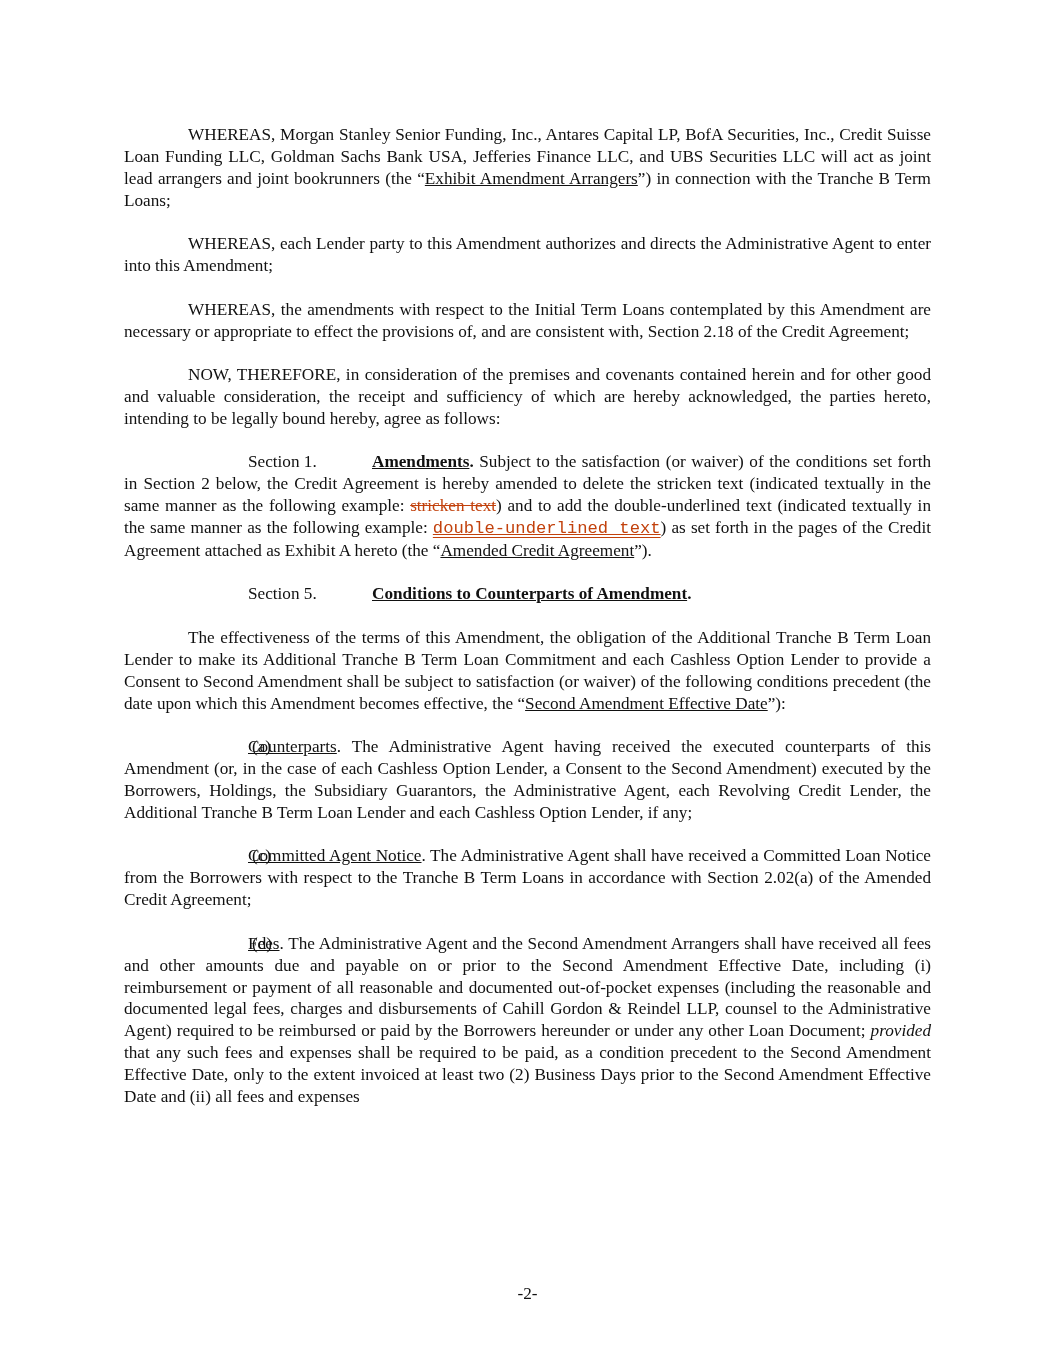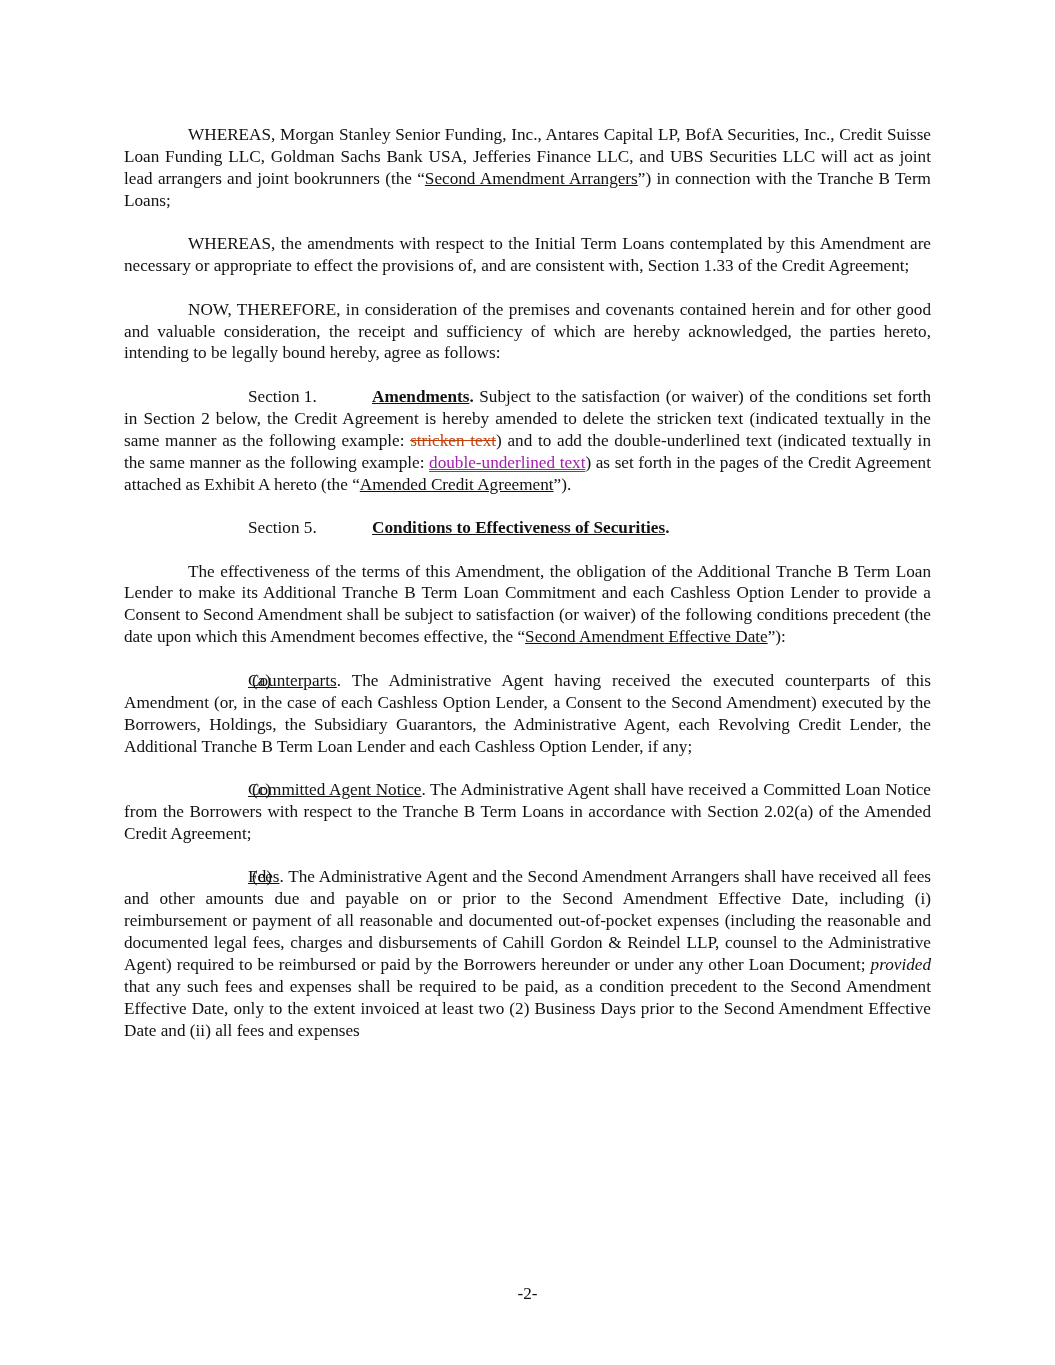--- a/index.html
+++ b/index.html
@@ -5,46 +5,47 @@
   html, body { margin: 0; padding: 0; background: #ffffff; }
   body {
     width: 1055px; height: 1365px; position: relative; overflow: hidden;
     font-family: "Liberation Serif", "DejaVu Serif", serif;
     color: #111; font-size: 17.2px; line-height: 21.9px;
   }
   .page { position: absolute; left: 124px; top: 124px; width: 807px; }
   p { margin: 0 0 21.6px 0; text-align: justify; }
   .indent { text-indent: 64px; }
   .u { text-decoration: underline; }
-  .dbl { text-decoration: underline double; color: #a21caf; }
+  .dbl { text-decoration: underline double; color: #c2410c; font-family: Liberation Mono, monospace; }
   .strike { text-decoration: line-through; color: #c2410c; }
   .section-head { padding-left: 124px; }
   .sec-num { font-weight: normal; display: inline-block; width: 124px; }
   .sec-title { font-weight: bold; text-decoration: underline; }
   .sec-dot { font-weight: bold; }
   .item-lbl { display: inline-block; width: 60px; }
   .item { text-indent: 64px; }
   i { }
   .footer { position: absolute; top: 1283px; left: 0; width: 1055px; text-align: center; }
 </style>
 </head>
 <body>
 
 <div class="page">
 
-  <p class="indent"><span>WHEREAS, Morgan Stanley Senior Funding, Inc., Antares Capital LP, BofA Securities, Inc., Credit Suisse Loan Funding LLC, Goldman Sachs Bank USA, Jefferies Finance LLC, and UBS Securities LLC will act as joint lead arrangers and joint bookrunners (the “</span><span class="u">Second Amendment Arrangers</span><span>”) in connection with the Tranche B Term Loans;</span></p>
+  <p class="indent"><span>WHEREAS, Morgan Stanley Senior Funding, Inc., Antares Capital LP, BofA Securities, Inc., Credit Suisse Loan Funding LLC, Goldman Sachs Bank USA, Jefferies Finance LLC, and UBS Securities LLC will act as joint lead arrangers and joint bookrunners (the “</span><span class="u">Exhibit Amendment Arrangers</span><span>”) in connection with the Tranche B Term Loans;</span></p>
 
+  <p class="indent">WHEREAS, each Lender party to this Amendment authorizes and directs the Administrative Agent to enter into this Amendment;</p>
 
-  <p class="indent">WHEREAS, the amendments with respect to the Initial Term Loans contemplated by this Amendment are necessary or appropriate to effect the provisions of, and are consistent with, Section 1.33 of the Credit Agreement;</p>
+  <p class="indent">WHEREAS, the amendments with respect to the Initial Term Loans contemplated by this Amendment are necessary or appropriate to effect the provisions of, and are consistent with, Section 2.18 of the Credit Agreement;</p>
 
   <p class="indent">NOW, THEREFORE, in consideration of the premises and covenants contained herein and for other good and valuable consideration, the receipt and sufficiency of which are hereby acknowledged, the parties hereto, intending to be legally bound hereby, agree as follows:</p>
 
   <p style="text-indent:124px;"><span class="sec-num" style="text-indent:0;">Section 1.</span><span class="sec-title">Amendments</span><span class="sec-dot">.</span><span>  Subject to the satisfaction (or waiver) of the conditions set forth in Section 2 below, the Credit Agreement is hereby amended to delete the stricken text (indicated textually in the same manner as the following example: </span><span class="strike">stricken text</span><span>) and to add the double-underlined text (indicated textually in the same manner as the following example: </span><span class="dbl">double-underlined text</span><span>) as set forth in the pages of the Credit Agreement attached as Exhibit A hereto (the “</span><span class="u">Amended Credit Agreement</span><span>”).</span></p>
 
-  <p class="section-head"><span class="sec-num">Section 5.</span><span class="sec-title">Conditions to Effectiveness of Securities</span><span class="sec-dot">.</span></p>
+  <p class="section-head"><span class="sec-num">Section 5.</span><span class="sec-title">Conditions to Counterparts of Amendment</span><span class="sec-dot">.</span></p>
 
   <p class="indent"><span>The effectiveness of the terms of this Amendment, the obligation of the Additional Tranche B Term Loan Lender to make its Additional Tranche B Term Loan Commitment and each Cashless Option Lender to provide a Consent to Second Amendment shall be subject to satisfaction (or waiver) of the following conditions precedent (the date upon which this Amendment becomes effective, the “</span><span class="u">Second Amendment Effective Date</span><span>”):</span></p>
 
   <p class="item"><span class="item-lbl">(a)</span><span class="u">Counterparts</span><span>.  The Administrative Agent having received the executed counterparts of this Amendment (or, in the case of each Cashless Option Lender, a Consent to the Second Amendment) executed by the Borrowers, Holdings, the Subsidiary Guarantors, the Administrative Agent, each Revolving Credit Lender, the Additional Tranche B Term Loan Lender and each Cashless Option Lender, if any;</span></p>
 
 
   <p class="item"><span class="item-lbl">(c)</span><span class="u">Committed Agent Notice</span><span>.  The Administrative Agent shall have received a Committed Loan Notice from the Borrowers with respect to the Tranche B Term Loans in accordance with Section 2.02(a) of the Amended Credit Agreement;</span></p>
 
   <p class="item"><span class="item-lbl">(d)</span><span class="u">Fees</span><span>.  The Administrative Agent and the Second Amendment Arrangers shall have received all fees and other amounts due and payable on or prior to the Second Amendment Effective Date, including (i) reimbursement or payment of all reasonable and documented out-of-pocket expenses (including the reasonable and documented legal fees, charges and disbursements of Cahill Gordon &amp; Reindel LLP, counsel to the Administrative Agent) required to be reimbursed or paid by the Borrowers hereunder or under any other Loan Document; </span><i>provided</i><span> that any such fees and expenses shall be required to be paid, as a condition precedent to the Second Amendment Effective Date, only to the extent invoiced at least two (2) Business Days prior to the Second Amendment Effective Date and (ii) all fees and expenses</span></p>
 

